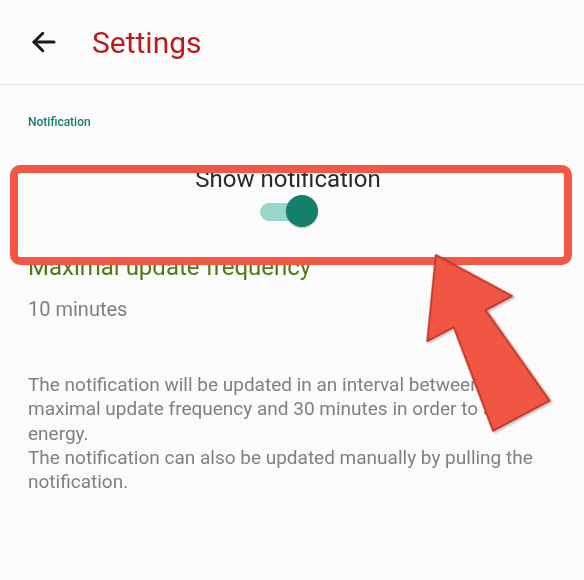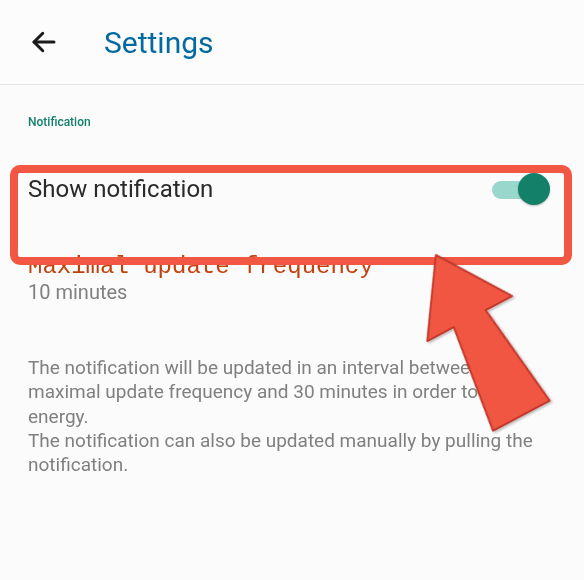--- a/index.html
+++ b/index.html
@@ -15,22 +15,22 @@
     background: #fcfcfc;
   }
   .back-btn {
     width: 44px; height: 44px;
     display: flex; align-items: center; justify-content: center;
     cursor: pointer;
     color: #1a1a1a;
   }
   .title {
     font-size: 30px;
-    color: #0369a1;
-    margin-left: 38px;
+    color: #b91c1c;
+    margin-left: 26px;
     font-weight: 400;
   }
 
   .content { padding: 0; }
 
   .section-header {
     font-size: 12px;
     color: #12806a;
     font-weight: 500;
     padding: 30px 28px 10px 28px;
@@ -46,20 +46,21 @@
     border-radius: 10px;
     pointer-events: none;
     z-index: 10;
   }
 
   .row {
     display: flex;
     align-items: center;
     justify-content: space-between;
     padding: 26px 28px 26px 28px;
+    flex-direction: column;
   }
   .row.toggle-row { padding: 26px 36px 26px 28px; height: 100px; }
   .row .label {
     font-size: 24px;
     color: #2a2a2a;
   }
 
   .toggle {
     position: relative;
     width: 56px; height: 36px;
@@ -79,27 +80,26 @@
     border-radius: 50%;
     background: #13806a;
     box-shadow: 0 1px 2px rgba(0,0,0,0.25);
   }
 
   .freq-block {
     padding: 14px 28px 6px 28px;
   }
   .freq-title {
     font-size: 24px;
-    color: #c2410c;
-    font-family: Liberation Mono, monospace;
+    color: #4d7c0f;
   }
   .freq-value {
     font-size: 20px;
     color: #808080;
-    margin-top: 0;
+    margin-top: 16px;
   }
 
   .helper-text {
     padding: 46px 28px 8px 28px;
     font-size: 19px;
     line-height: 1.28;
     color: #808080;
     white-space: pre-line;
   }
 

